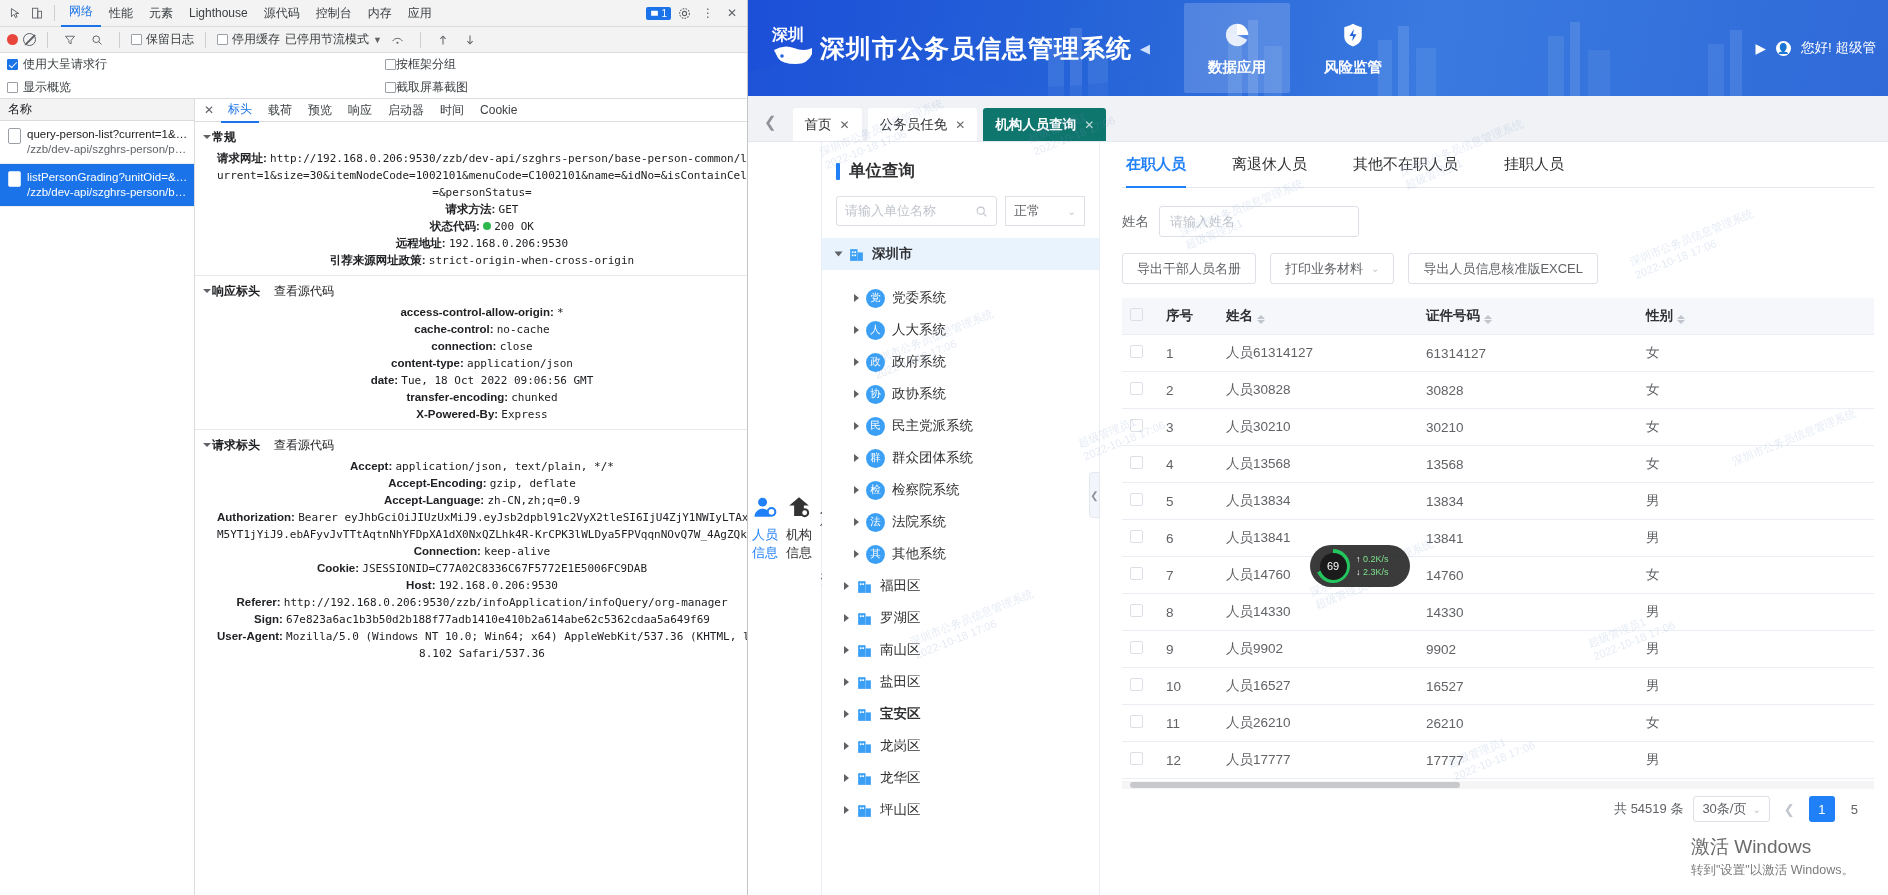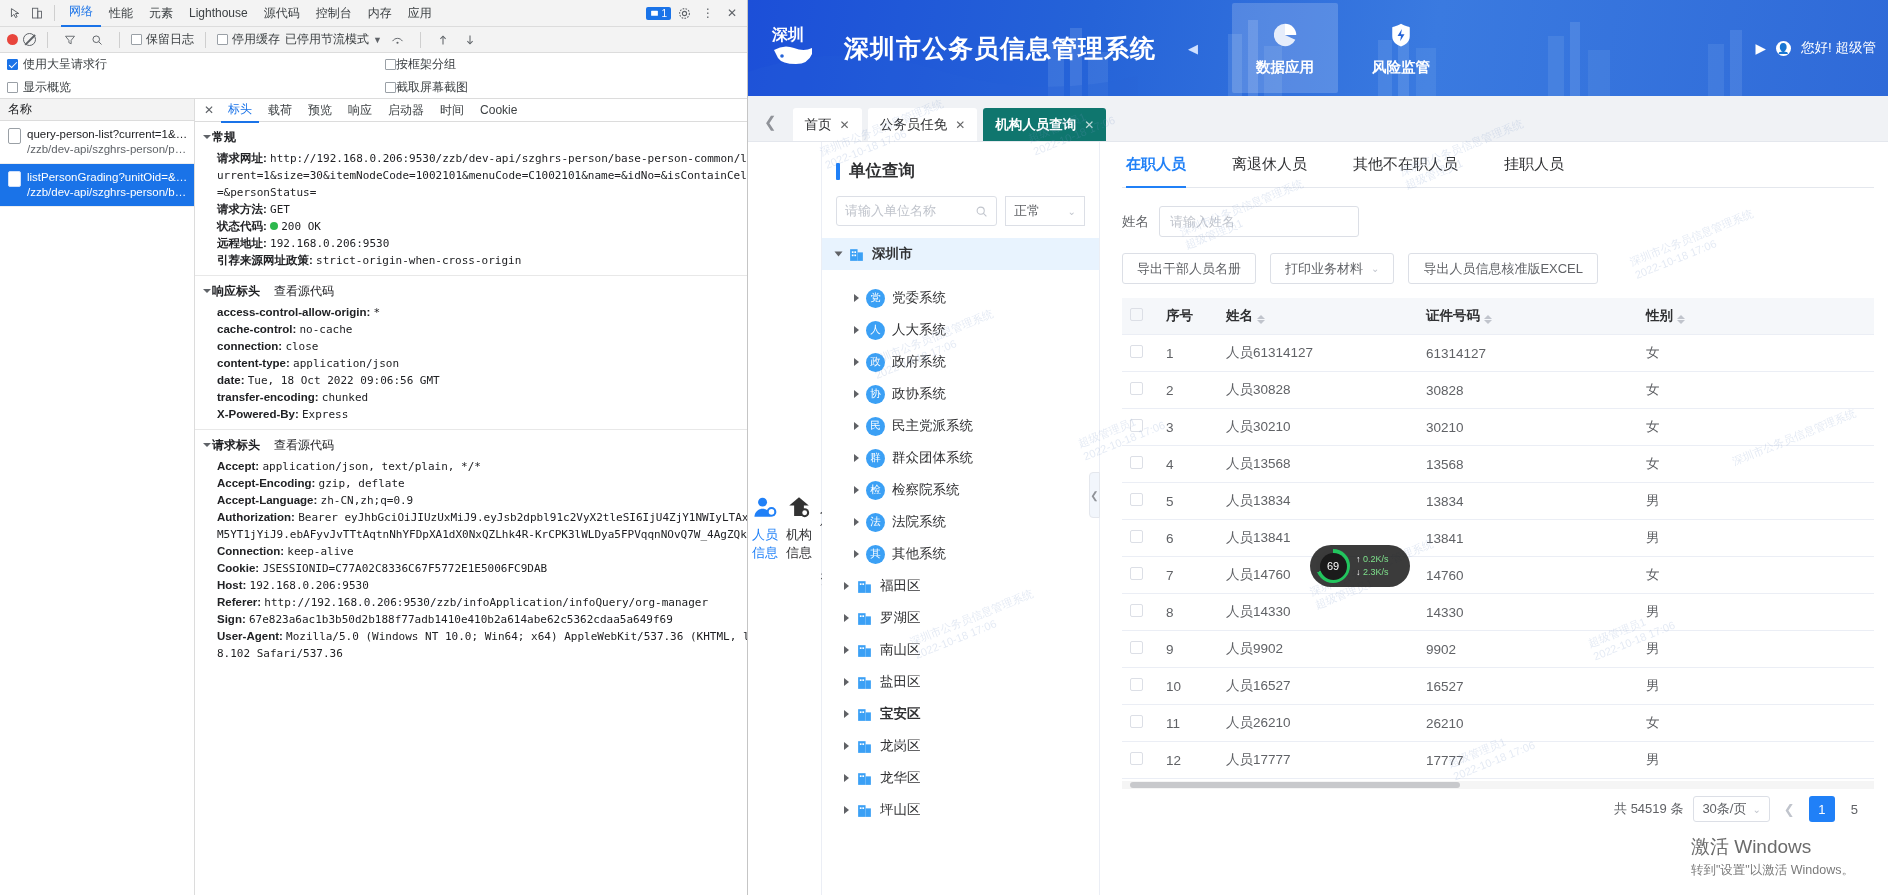--- a/index.html
+++ b/index.html
@@ -88,21 +88,21 @@
 
   .dt-detail { flex: 1 1 auto; display: flex; flex-direction: column; min-width: 0; background:#fff; }
   .dt-detail-tabs {
     height: 23px; display: flex; align-items: center; gap: 2px;
     border-bottom: 1px solid #dcdcdc; padding: 0 4px; background: #fff; font-size: 12px;
   }
   .close-x { color: #5f6368; padding: 0 5px; font-size: 12px; }
   .d-tab { padding: 3px 7px; color: #3c4043; white-space: nowrap; }
   .d-tab.active { color: #1a73e8; border-bottom: 2px solid #1a73e8; padding-bottom: 3px; }
 
-  .hdr-scroll { flex: 1 1 auto; overflow: hidden; padding-bottom: 4px; }
+  .hdr-scroll { flex: 1 1 auto; overflow: hidden; padding-bottom: 4px; text-align: center; }
   .sec { border-bottom: 1px solid #e8e8e8; padding: 4px 0 6px 0; }
   .sec-title {
     font-weight: bold; color: #202124; font-size: 12px; padding: 3px 0 4px 10px;
     display: flex; align-items: center; gap: 14px;
   }
   .tri { display:inline-block; width:0;height:0; border-left:4px solid #5f6368;
          border-top:4px solid transparent; border-bottom:4px solid transparent;
          transform: rotate(90deg); margin-right: 3px; }
   .src-link { font-weight: normal; color: #202124; }
   .kv {
@@ -113,21 +113,21 @@
   .kv .v { font-family: "DejaVu Sans Mono", "Liberation Mono", monospace; font-size: 11px; }
   .status-dot { display:inline-block; width:8px;height:8px;border-radius:50%;background:#2db84d; vertical-align: 0px; }
 
   
   .webapp { width: 1140px; height: 895px; position: relative; background: #fff; overflow: hidden; }
   .wa-header {
     height: 96px; background: linear-gradient(100deg,#1c4fd8 0%, #2563d8 30%, #3a7ae0 60%, #2f6ad8 100%);
     position: relative; overflow: hidden; display: flex; align-items: center;
   }
   .skyline { position: absolute; inset: 0; opacity: .35; }
-  .logo-wrap { display: flex; align-items: center; gap: 24px; padding-left: 20px; z-index: 2; }
+  .logo-wrap { display: flex; align-items: center; gap: 0; padding-left: 20px; z-index: 2; }
   .logo-mark {
     width: 52px; height: 56px; position: relative; color: #fff;
   }
   .sys-title { color: #fff; font-size: 25px; font-weight: bold; letter-spacing: 1px; }
   .collapse-arrow { color: #cfe0ff; font-size: 13px; margin-left: 8px; }
   .nav-group { display: flex; align-items: center; gap: 10px; margin-left: 34px; z-index: 2; }
   .nav-card {
     width: 106px; height: 90px; display: flex; flex-direction: column;
     align-items: center; justify-content: center; gap: 8px; color: #fff;
     font-size: 14.5px; font-weight: bold; border-radius: 2px;

